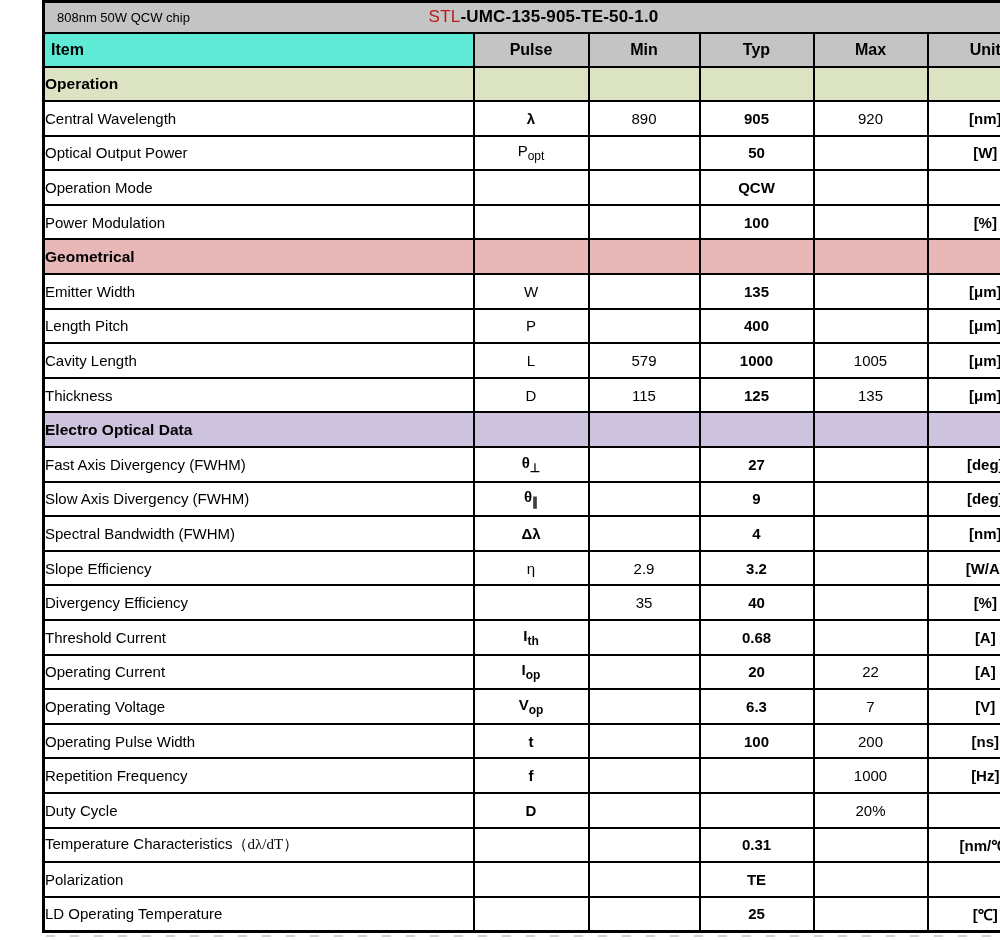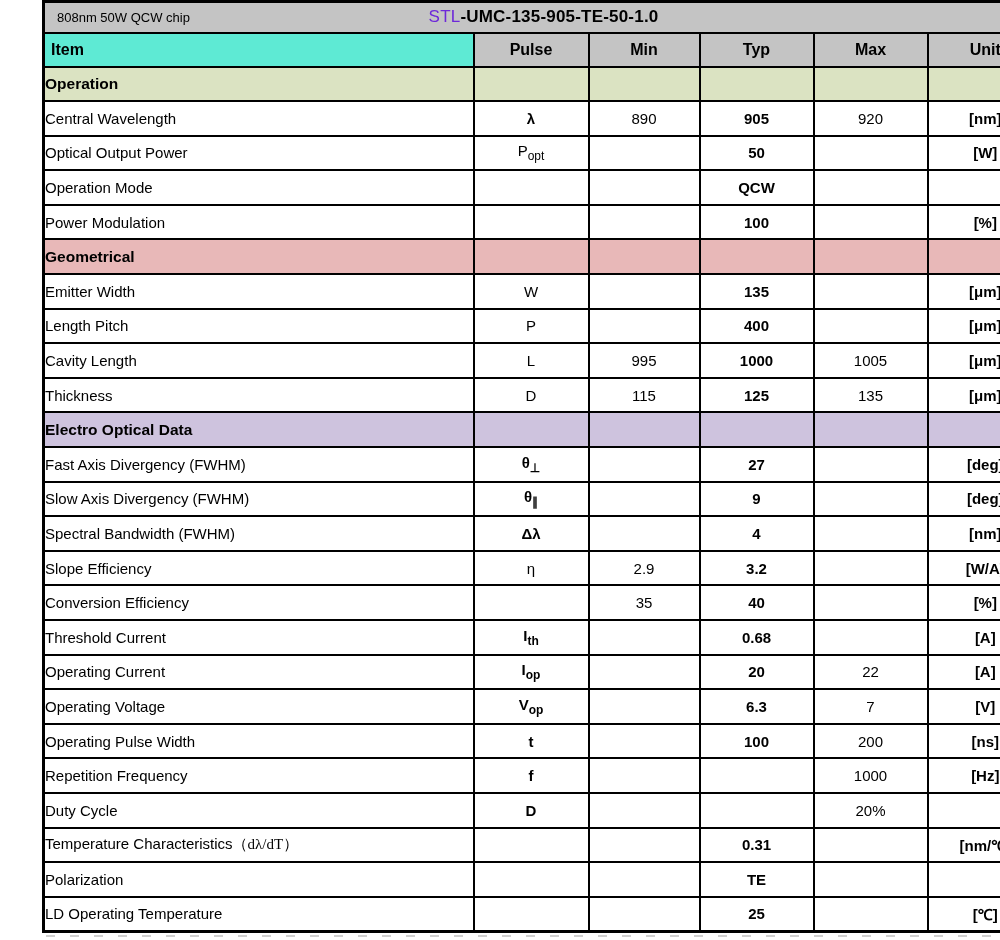--- a/index.html
+++ b/index.html
@@ -22,21 +22,21 @@
   
   tr.title-row{height:31px;}
   td.title-cell{
     position:relative;text-align:center;
   }
   .chip-label{
     position:absolute;left:12px;top:50%;transform:translateY(-50%);
     font-size:13px;font-weight:400;
   }
   .title-text{font-size:17px;letter-spacing:.2px;}
-  .title-text .pfx{font-weight:400;color:#6d28d9;}
+  .title-text .pfx{font-weight:400;color:#b91c1c;}
   .title-text .main{font-weight:bold;}
   
   tr.colhead-row{height:34px;}
   tr.colhead-row th{font-size:16px;font-weight:bold;text-align:center;}
   tr.colhead-row th.left{text-align:left;padding-left:6px;}
   
   tbody tr{height:32px;}
   tbody td{font-size:15px;text-align:center;}
   td.item-cell{text-align:left;padding-left:6px;}
   td.typ-cell, td.unit-cell{font-weight:bold;}
@@ -140,21 +140,21 @@
           <td class="item-cell">Length Pitch</td>
           <td class="symbol-cell"><span class="sym-base">P</span></td>
           <td class="min-cell"></td>
           <td class="typ-cell">400</td>
           <td class="max-cell"></td>
           <td class="unit-cell">[μm]</td>
         </tr>
         <tr>
           <td class="item-cell">Cavity Length</td>
           <td class="symbol-cell"><span class="sym-base">L</span></td>
-          <td class="min-cell">995</td>
+          <td class="min-cell">579</td>
           <td class="typ-cell">1000</td>
           <td class="max-cell">1005</td>
           <td class="unit-cell">[μm]</td>
         </tr>
         <tr>
           <td class="item-cell">Thickness</td>
           <td class="symbol-cell"><span class="sym-base">D</span></td>
           <td class="min-cell">115</td>
           <td class="typ-cell">125</td>
           <td class="max-cell">135</td>
@@ -194,21 +194,21 @@
         </tr>
         <tr>
           <td class="item-cell">Slope Efficiency</td>
           <td class="symbol-cell"><span class="sym-base">η</span></td>
           <td class="min-cell">2.9</td>
           <td class="typ-cell">3.2</td>
           <td class="max-cell"></td>
           <td class="unit-cell">[W/A]</td>
         </tr>
         <tr>
-          <td class="item-cell">Conversion Efficiency</td>
+          <td class="item-cell">Divergency Efficiency</td>
           <td class="symbol-cell"></td>
           <td class="min-cell">35</td>
           <td class="typ-cell">40</td>
           <td class="max-cell"></td>
           <td class="unit-cell">[%]</td>
         </tr>
         <tr>
           <td class="item-cell">Threshold Current</td>
           <td class="symbol-cell"><span class="sym-base sym-bold">I</span><span class="sym-sub sym-bold">th</span></td>
           <td class="min-cell"></td>

